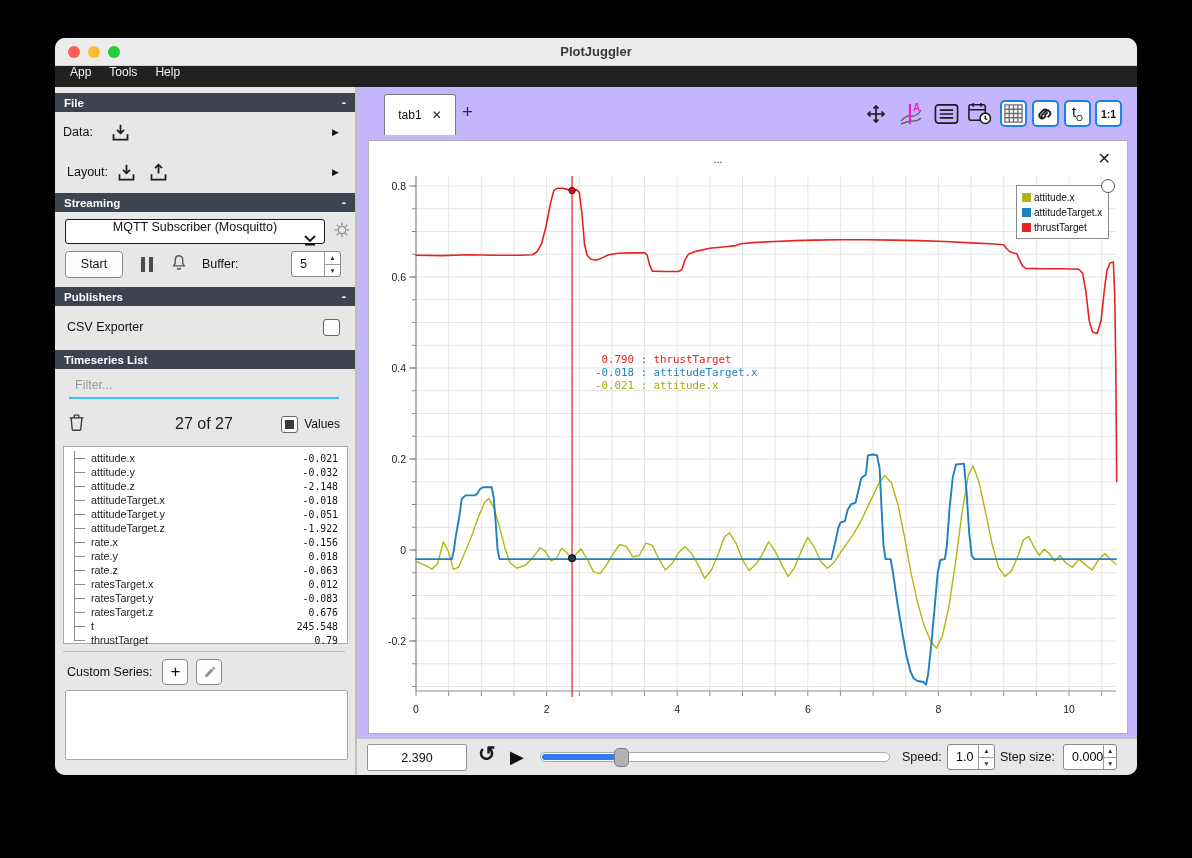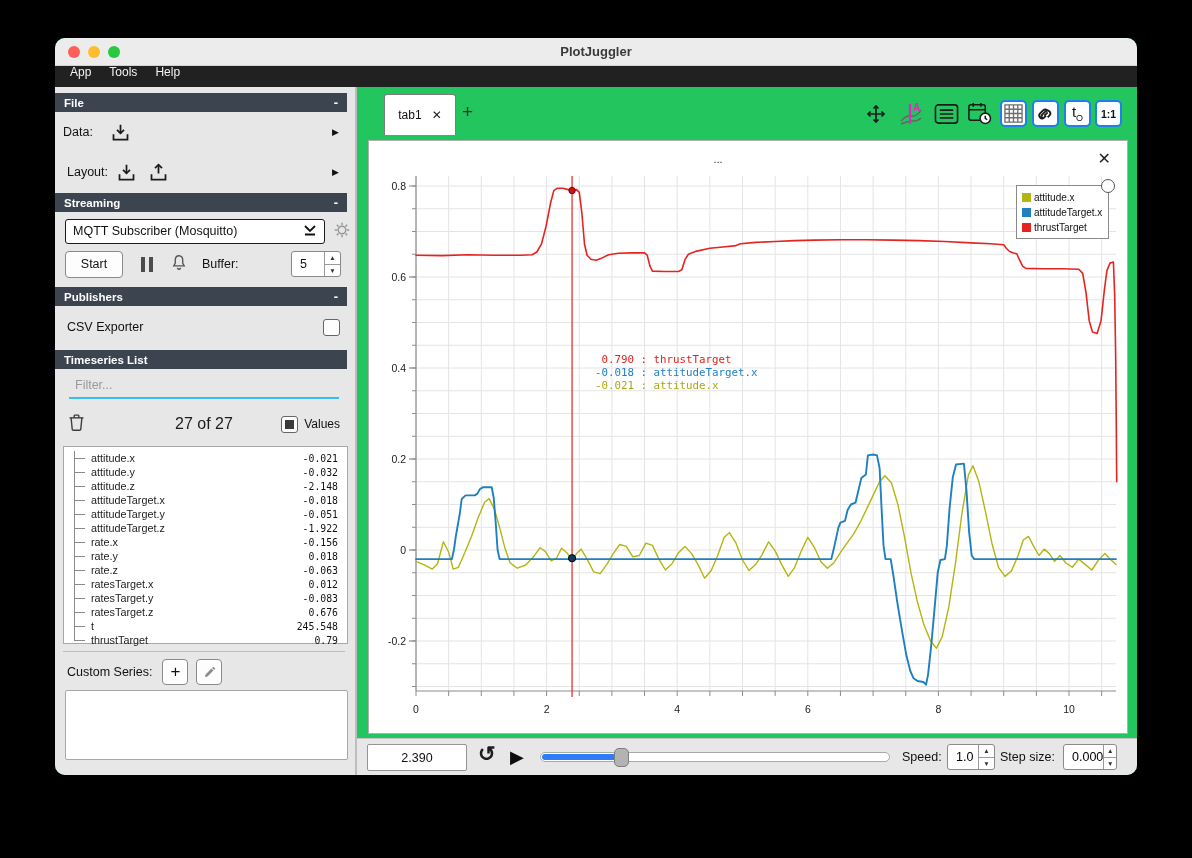--- a/index.html
+++ b/index.html
@@ -1,42 +1,42 @@
 <!DOCTYPE html>
 <html><head>
 <meta charset="utf-8">
 <style>
   * { margin:0; padding:0; box-sizing:border-box; }
   html,body { width:1192px; height:858px; background:#000; font-family:"Liberation Sans",sans-serif; overflow:hidden; }
-  .window { position:absolute; left:55px; top:38px; width:1082px; height:737px; background:#22c55e;
+  .window { position:absolute; left:55px; top:38px; width:1082px; height:737px; background:#c4b5fd;
             border-radius:10px; overflow:hidden; box-shadow:0 22px 60px rgba(0,0,0,.65); }
 
   
   .titlebar { position:absolute; left:0; top:0; right:0; height:28px; background:#ececec; border-bottom:1px solid #d2d2d2; }
   .traffic { position:absolute; left:13px; top:8px; display:flex; gap:8px; }
   .traffic span { width:12px; height:12px; border-radius:50%; display:block; }
   .win-title { position:absolute; left:0; right:0; top:0; height:28px; line-height:28px; text-align:center;
                font-size:13px; font-weight:bold; color:#3a3a3a; }
 
   
   .menubar { position:absolute; left:0; top:28px; right:0; height:21px; background:#212121; display:flex; align-items:center; padding-left:6px; }
   .menu-item { color:#f2f2f2; font-size:12px; padding:0 9px; height:29px; line-height:21px; }
 
   
   .sidebar { position:absolute; left:0; top:49px; width:302px; bottom:0; background:#e7e7e7; border-right:2px solid #bdbdbd; }
-  .sec-hdr { position:absolute; left:0; right:8px; height:19px; background:#3c4450; color:#fff; font-size:11.5px; font-weight:bold;
+  .sec-hdr { position:absolute; left:0; right:0; height:19px; background:#3c4450; color:#fff; font-size:11.5px; font-weight:bold;
              display:flex; align-items:center; justify-content:space-between; padding:0 9px; }
   .sec-hdr .collapse { font-weight:bold; font-size:13px; line-height:19px; }
   .s-row { position:absolute; left:0; right:2px; display:flex; align-items:center; font-size:12.5px; color:#111; }
   .lbl { color:#111; }
   .chev { margin-left:auto; margin-right:14px; font-size:9px; color:#111; }
   .icon-btn svg { display:block; }
 
   .combo { height:25px; width:260px; margin-left:10px; background:#fff; border:1.4px solid #1c1c1c; border-radius:3px;
-           display:flex; align-items:center; padding:0 7px; font-size:12.5px; }
+           display:flex; align-items:center; padding:0 7px; font-size:12.5px;flex-direction:column; }
   .combo .combo-caret { margin-left:auto; }
   .gearwrap { margin-left:8px; }
 
   .btn { background:#fdfdfd; border:1px solid #8a8a8a; border-radius:4px; color:#111; display:flex; align-items:center; justify-content:center; }
   .start-btn { width:58px; height:27px; margin-left:10px; font-size:12.5px; }
   .pausebars { display:flex; gap:4px; margin-left:18px; }
   .pausebars i { width:4px; height:15px; background:#4c4c4c; display:block; }
 
   .spinbox { background:#fff; border:1px solid #8a8a8a; border-radius:3px; display:flex; height:26px; overflow:hidden; }
   .spin-val { flex:1; font-size:12.5px; display:flex; align-items:center; padding-left:8px; }

